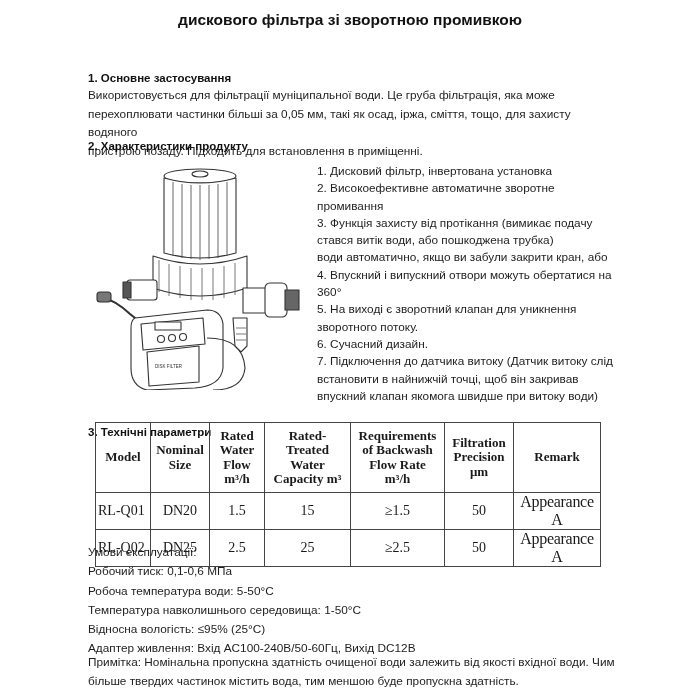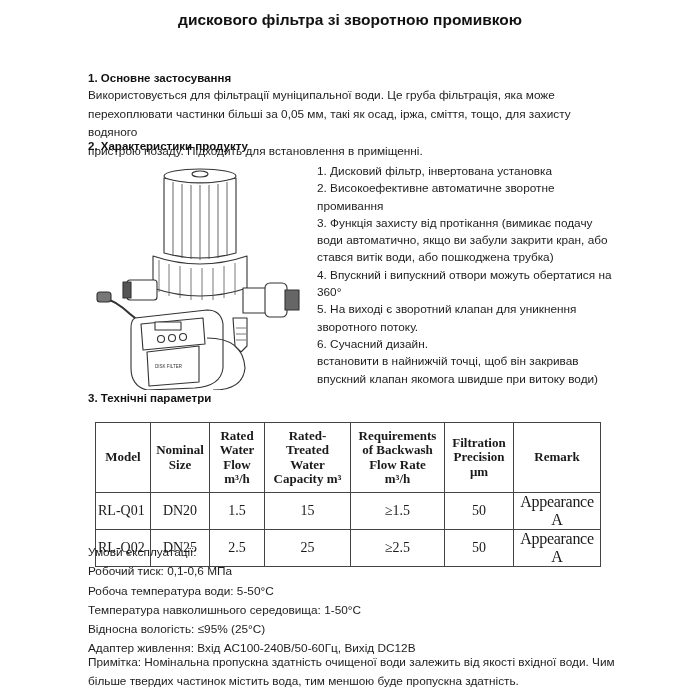--- a/index.html
+++ b/index.html
@@ -80,32 +80,33 @@
     </g>
     <text x="60" y="200" font-family="Liberation Sans, sans-serif" font-size="4.5" fill="#333">DISK FILTER</text>
   </svg>
 </div>
 
 <div class="features">
   <p>1. Дисковий фільтр, інвертована установка</p>
   <p>2. Високоефективне автоматичне зворотне</p>
   <p>промивання</p>
   <p>3. Функція захисту від протікання (вимикає подачу</p>
+  <p>стався витік води, або пошкоджена трубка)</p>
   <p>води автоматично, якщо ви забули закрити кран, або</p>
-  <p>стався витік води, або пошкоджена трубка)</p>
   <p>4. Впускний і випускний отвори можуть обертатися на</p>
   <p>360°</p>
   <p>5. На виході є зворотний клапан для уникнення</p>
   <p>зворотного потоку.</p>
   <p>6. Сучасний дизайн.</p>
+  <p>7. Підключення до датчика витоку (Датчик витоку слід</p>
   <p>встановити в найнижчій точці, щоб він закривав</p>
   <p>впускний клапан якомога швидше при витоку води)</p>
 </div>
 
-<div class="h2" style="top:392px;text-align:center;">3. Технічні параметри</div>
+<div class="h2" style="top:426px;text-align:center;">3. Технічні параметри</div>
 
 <table class="spec">
   <thead>
     <tr>
       <th style="width:54px;">
         <div>Model</div>
       </th>
       <th style="width:58px;">
         <div>Nominal</div>
         <div>Size</div>

